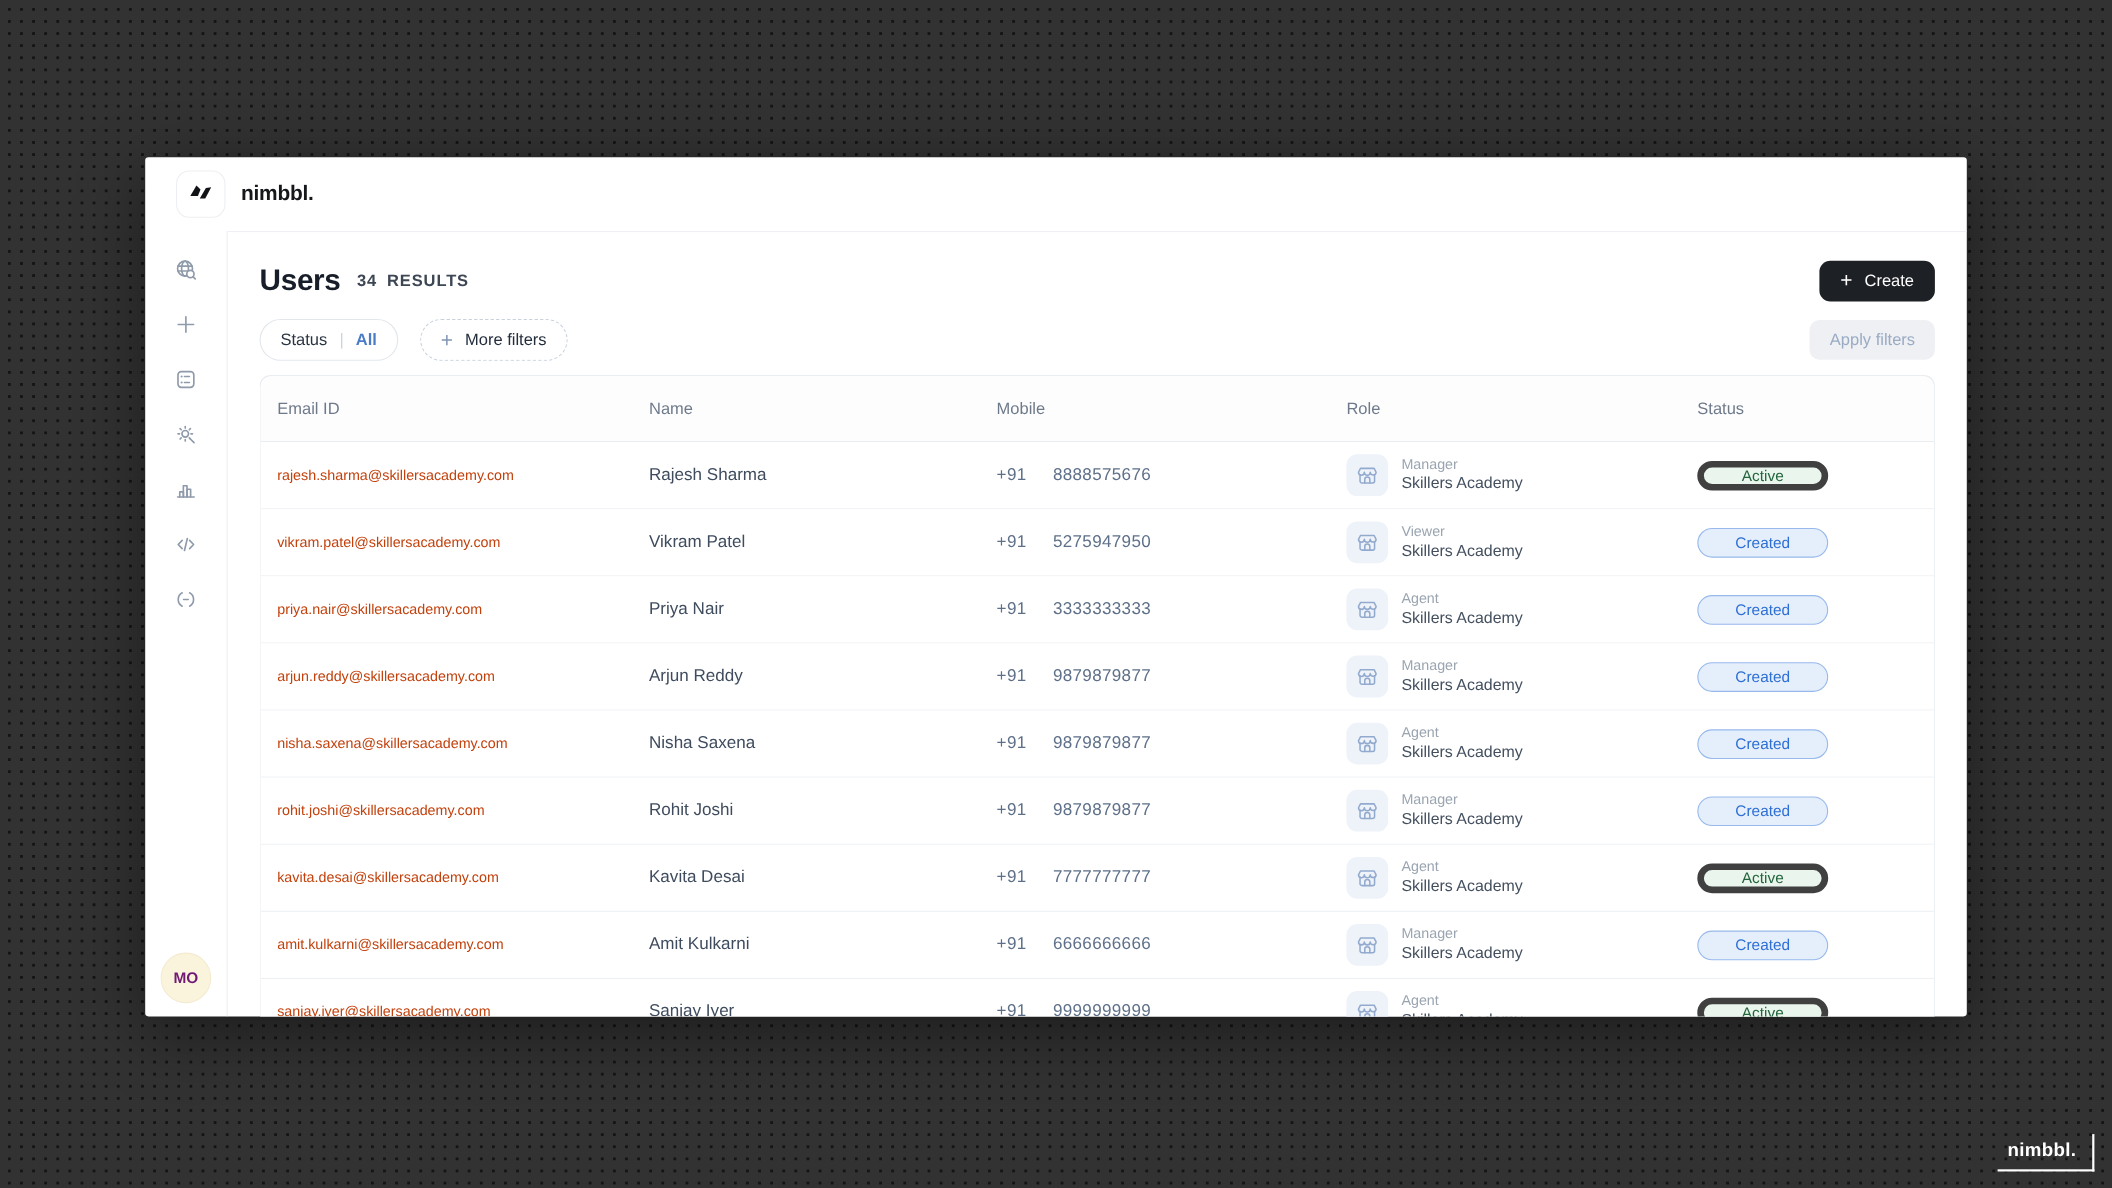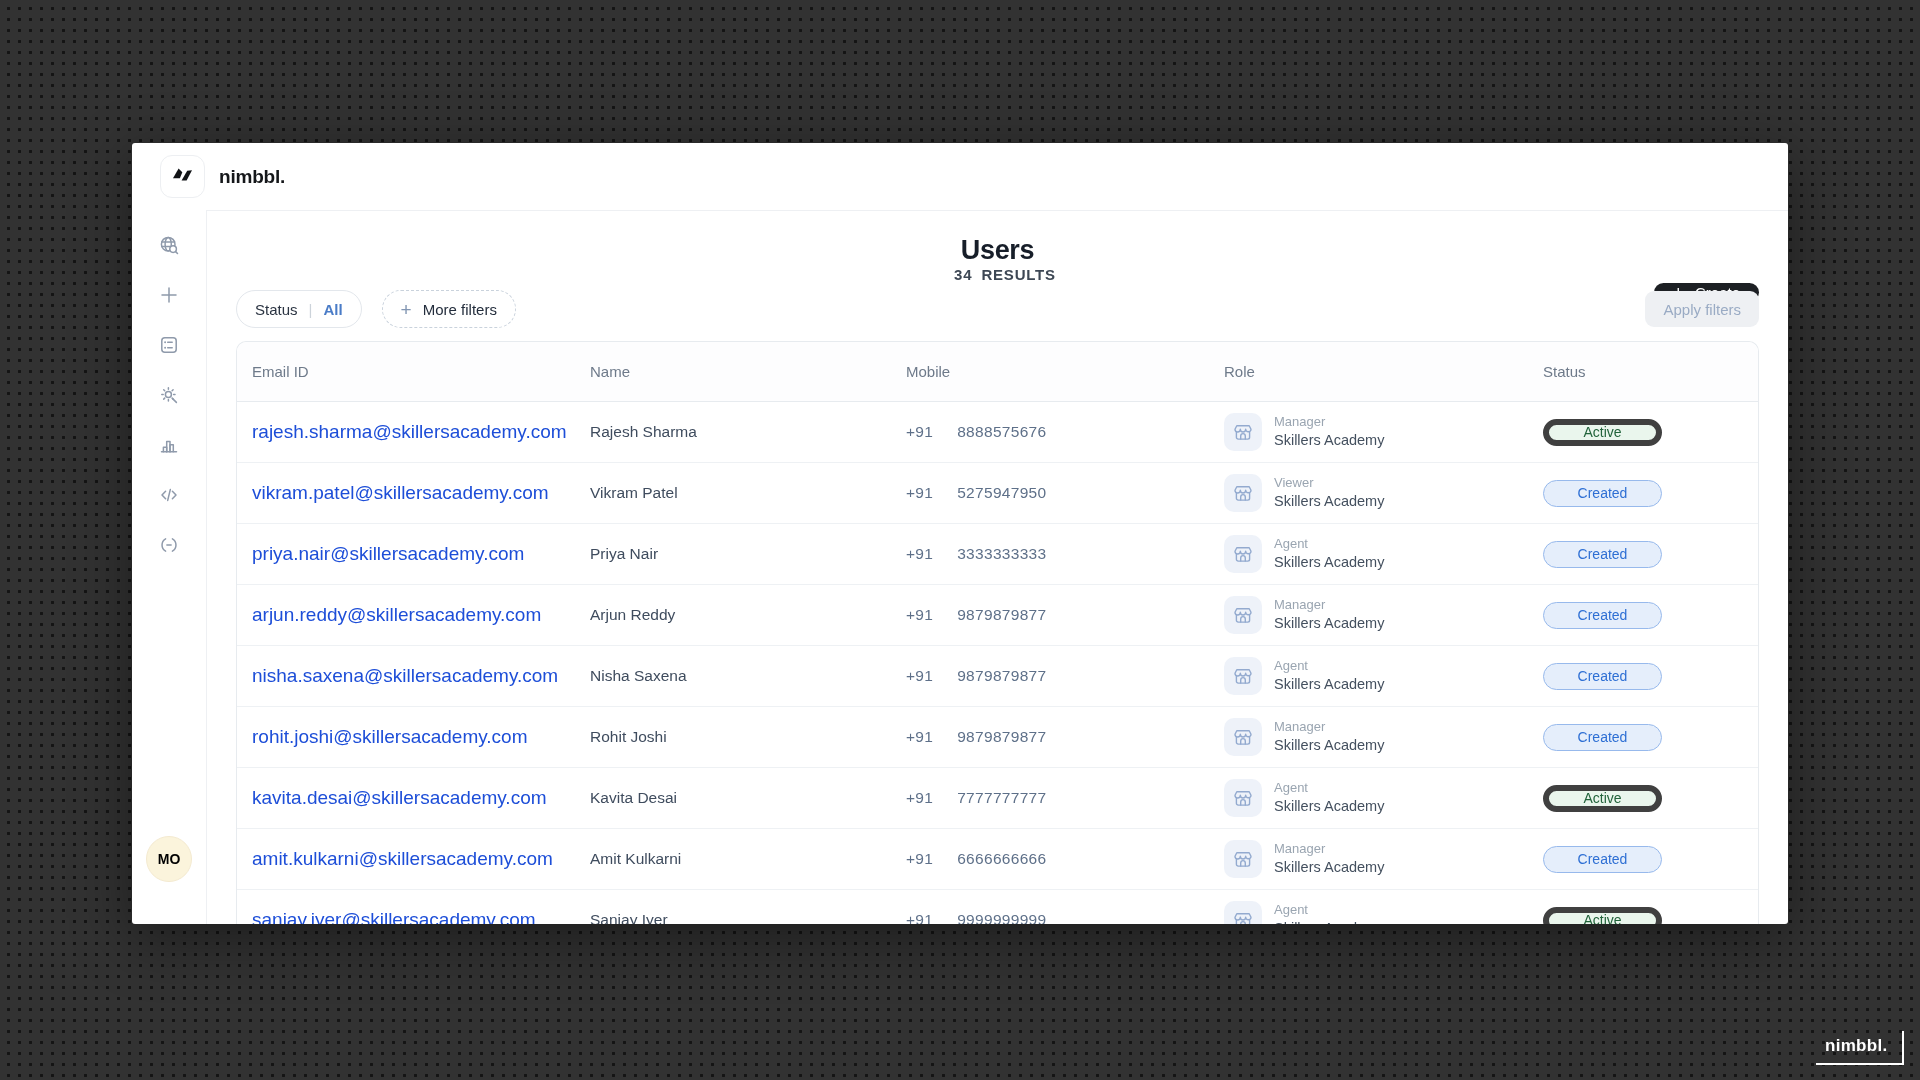--- a/index.html
+++ b/index.html
@@ -34,31 +34,31 @@
   .app-body { flex: 1; display: flex; min-height: 0; }
 
   
   .sidebar {
     width: 75px; flex: none; border-right: 1px solid #eef0f3; position: relative;
     display: flex; flex-direction: column; align-items: center; padding-top: 24px; gap: 28px;
   }
   .side-icon { width: 22px; height: 22px; color: #8f9aab; cursor: pointer; }
   .side-icon svg { display: block; }
   .avatar {
-    position: absolute; bottom: 42px; left: 50%; transform: translateX(-50%);
+    position: absolute; bottom: 12px; left: 50%; transform: translateX(-50%);
     width: 46px; height: 46px; border-radius: 50%;
     background: #fbf4dc; border: 1px solid #f4ead0;
-    color: #000000; font-weight: 700; font-size: 14px;
+    color: #701a75; font-weight: 700; font-size: 14px;
     display: flex; align-items: center; justify-content: center; cursor: pointer;
   }
 
   
   .main { flex: 1; border-top: 1px solid #eef0f3; padding: 0 29px; min-width: 0; }
 
-  .title-row { margin-top: 24px; height: 40px; display: flex; align-items: center; flex-direction: column; }
+  .title-row { margin-top: 24px; height: 40px; display: flex; align-items: center; }
   .page-title { font-size: 27px; font-weight: 700; color: #171e29; letter-spacing: -0.3px; }
   .results { margin-left: 15px; display: flex; gap: 9px; font-size: 15px; font-weight: 600; color: #3d4754; letter-spacing: 0.8px; }
   .create-btn {
     margin-left: auto; height: 37px; padding: 0 19px;
     background: #1d2024; color: #fff; border: none; border-radius: 10px;
     font-family: inherit; font-size: 15px; display: flex; align-items: center; gap: 11px; cursor: pointer;
   }
   .create-btn .plus { font-size: 19px; font-weight: 400; line-height: 1; }
 
   .filter-row { margin-top: 15px; display: flex; align-items: center; }
@@ -75,21 +75,21 @@
     font-family: inherit; font-size: 15px; font-weight: 400; cursor: pointer;
   }
 
   
   .table { margin-top: 13px; border: 1px solid #e7ebef; border-bottom: none; border-radius: 10px 10px 0 0; }
   .thead, .trow { display: grid; grid-template-columns: 338px 316px 318px 319px 1fr; align-items: center; }
   .thead { height: 60px; background: #fdfdfe; border-bottom: 1px solid #e7ebef; border-radius: 10px 10px 0 0; }
   .th { padding-left: 15px; font-size: 15px; color: #6e7a8a; }
   .trow { height: 61px; border-bottom: 1px solid #eef1f4; background: #fff; }
   .cell { padding-left: 15px; }
-  .email-link { color: #1d4ed8; font-size: 19px; text-decoration: none; cursor: pointer; margin-top: 44px; }
+  .email-link { color: #c2410c; font-size: 13px; text-decoration: none; cursor: pointer; margin-top: 44px; }
   .name-cell { color: #3f4c5e; font-size: 15.5px; }
   .mobile-cell { color: #5e7089; font-size: 15.5px; letter-spacing: 0.3px; display: flex; gap: 24px; }
   .role-cell { display: flex; align-items: center; gap: 12px; }
   .role-icon { width: 38px; height: 38px; flex: none; border-radius: 10px; background: #eef2f9; display: flex; align-items: center; justify-content: center; }
   .role-lines { display: flex; flex-direction: column; line-height: 1.3; }
   .role-name { font-size: 13px; color: #9aa5b1; }
   .role-org { font-size: 14.5px; color: #44505f; }
   .badge {
     width: 119px; height: 27px; border-radius: 14px;
     display: flex; align-items: center; justify-content: center;

